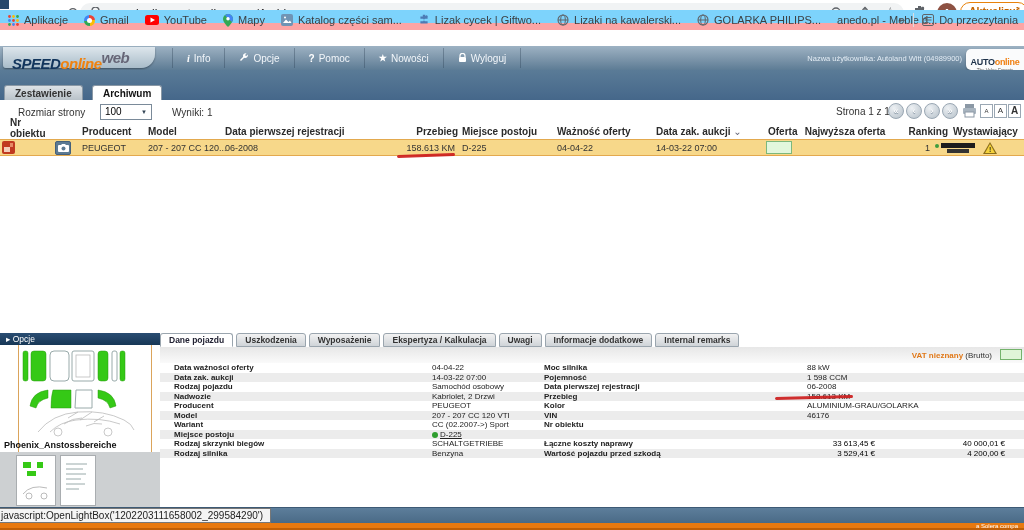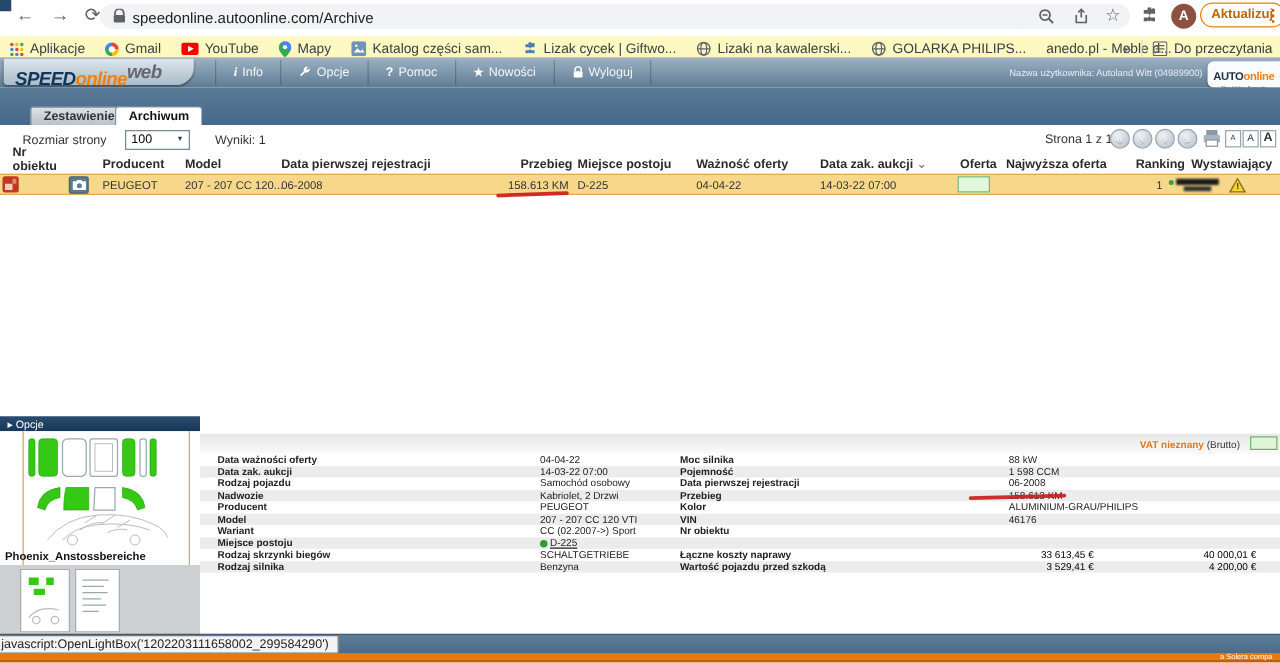--- a/index.html
+++ b/index.html
@@ -14,21 +14,21 @@
   .navbtn { top:3px; width:20px; height:20px; color:#5f6368; font-size:15px; line-height:20px; text-align:center; cursor:pointer; }
   .omni { left:80px; top:3px; width:824px; height:20px; background:#f1f3f4; border-radius:10px; }
   .omni-lock { left:10px; top:4px; }
   .omni-url { left:26px; top:4px; font-size:12px; color:#202124; }
   .omni-ic { top:3px; color:#5f6368; }
   .avatar { left:937px; top:3px; width:20px; height:20px; border-radius:50%; background:#8d5142; color:#fff; font-size:11px; font-weight:bold; text-align:center; line-height:20px; }
   .updbtn { left:960px; top:2px; height:20px; padding:0 8px; border:1.5px solid #e8820a; border-radius:11px; background:#fff; color:#c26401; font-size:10.5px; font-weight:bold; line-height:17px; }
   .dots { left:1012px; top:3px; width:10px; height:20px; color:#c26401; font-size:13px; font-weight:bold; line-height:20px; }
 
   
-  .bbar { left:0; top:29px; width:1024px; height:20px; background:#fef9c3; border-bottom:3px solid #fca5a5; }
+  .bbar { left:0; top:10px; width:1024px; height:20px; background:#7dd3fc; border-bottom:7px solid #fca5a5; }
   .bitems { left:8px; top:0; height:20px; display:flex; align-items:center; gap:16px; }
   .bitem { display:flex; align-items:center; gap:5px; font-size:11px; color:#3c4043; white-space:nowrap; cursor:pointer; }
   .bright { right:6px; top:0; height:20px; display:flex; align-items:center; gap:8px; }
   .bdiv { width:1px; height:14px; background:#dadce0; }
   .gdot { width:11px; height:11px; border-radius:50%;
           background:conic-gradient(#ea4335 0 90deg,#fbbc05 0 180deg,#34a853 0 270deg,#4285f4 0 360deg); position:relative; }
   .gdot::after { content:""; position:absolute; left:3px; top:3px; width:5px; height:5px; border-radius:50%; background:#fff; }
 
   
   .ahead { left:0; top:46px; width:1024px; height:24px;
@@ -47,21 +47,21 @@
   .brandbox { right:0; top:3px; width:58px; height:21px; background:#fafbfc; border-radius:5px 0 0 5px;
               box-shadow:0 1px 2px rgba(0,0,0,.3); text-align:center; padding-top:2px; }
   .brandbox b { font-size:9px; letter-spacing:-.3px;text-align:center; }
   .br-auto { color:#1c3048; } .br-online { color:#f08013; }
   .br-tag { display:block; font-size:4.5px; color:#555; margin-top:-1px; }
 
   .subhead { left:0; top:70px; width:1024px; height:30px;
              background:linear-gradient(#5a7b97,#45678a); }
   .ptab { bottom:0; height:15px; padding:0 10px; font-size:10px; font-weight:bold; line-height:15px;
           border:1px solid #8a98a5; border-bottom:none; border-radius:3px 3px 0 0; cursor:pointer; }
-  .ptab.off { left:24px; background:linear-gradient(#dde2e6,#b9c2c9); color:#333;text-align:center; }
+  .ptab.off { left:4px; background:linear-gradient(#dde2e6,#b9c2c9); color:#333;text-align:center; }
   .ptab.on  { left:92px; background:#fff; color:#111; }
 
   
   .tlbl { font-size:10px; color:#333; }
   .selbox { left:100px; top:104px; width:52px; height:16px; border:1px solid #7a8a99; background:#fff;
             font-size:10px; line-height:14px; padding:0 4px; display:flex; justify-content:space-between; cursor:pointer; }
   .selarr { font-size:6px; color:#345; line-height:15px; }
   .pgcirc { top:103px; width:16px; height:16px; border-radius:50%; border:1px solid #9aa7b3;
             background:radial-gradient(circle at 35% 30%, #eef1f4, #b5c0c9); color:#fff; text-align:center;
             font-size:9px; font-weight:bold; line-height:14px; text-shadow:0 1px 1px #789; cursor:pointer; }
@@ -451,20 +451,29 @@
             <line x1="5" y1="18" x2="25" y2="18"></line>
             <line x1="5" y1="23" x2="20" y2="23"></line>
             <line x1="5" y1="28" x2="24" y2="28"></line>
             <line x1="5" y1="33" x2="18" y2="33"></line>
           </g>
         </svg>
     </div>
   </div>
 
   <div class="abs dmain">
+    <div class="dtabs">
+      <span class="dtab on">Dane pojazdu</span>
+      <span class="dtab off">Uszkodzenia</span>
+      <span class="dtab off">Wyposażenie</span>
+      <span class="dtab off">Ekspertyza / Kalkulacja</span>
+      <span class="dtab off">Uwagi</span>
+      <span class="dtab off">Informacje dodatkowe</span>
+      <span class="dtab off">Internal remarks</span>
+    </div>
     <div class="abs dband">
       <span class="abs vatlbl"><span class="vat-o">VAT nieznany</span> <span class="vat-g">(Brutto)</span></span>
       <div class="abs vatbox"></div>
     </div>
     <span class="expand-h">»</span>
 
     <div class="abs drows">
       <div class="drow">
         <span class="dl">Data ważności oferty</span>
           <span class="dv">04-04-22</span>
@@ -487,21 +496,21 @@
         <span class="dl">Nadwozie</span>
           <span class="dv">Kabriolet, 2 Drzwi</span>
         <span class="drl">Przebieg</span>
           <span class="drv">158.613 KM</span>
         <div class="abs redline" style="left:615px; top:4px; width:78px; height:2.6px; transform:rotate(-1.5deg)"></div>
       </div>
       <div class="drow">
         <span class="dl">Producent</span>
           <span class="dv">PEUGEOT</span>
         <span class="drl">Kolor</span>
-          <span class="drv">ALUMINIUM-GRAU/PHILIPS</span>
+          <span class="drv">ALUMINIUM-GRAU/GOLARKA</span>
       </div>
       <div class="drow alt">
         <span class="dl">Model</span>
           <span class="dv">207 - 207 CC 120 VTI</span>
         <span class="drl">VIN</span>
           <span class="drv">46176</span>
       </div>
       <div class="drow">
         <span class="dl">Wariant</span>
           <span class="dv">CC (02.2007-&gt;) Sport</span>

